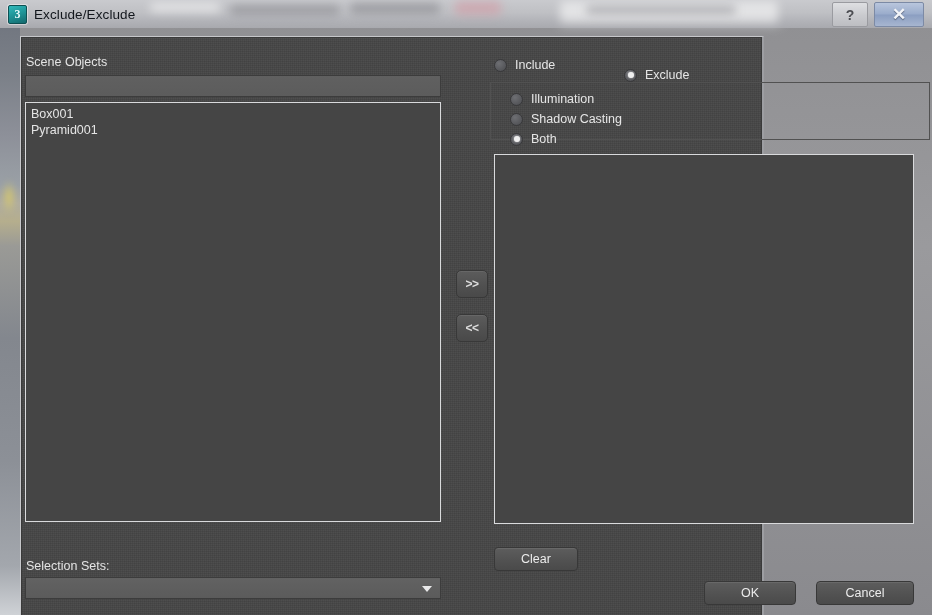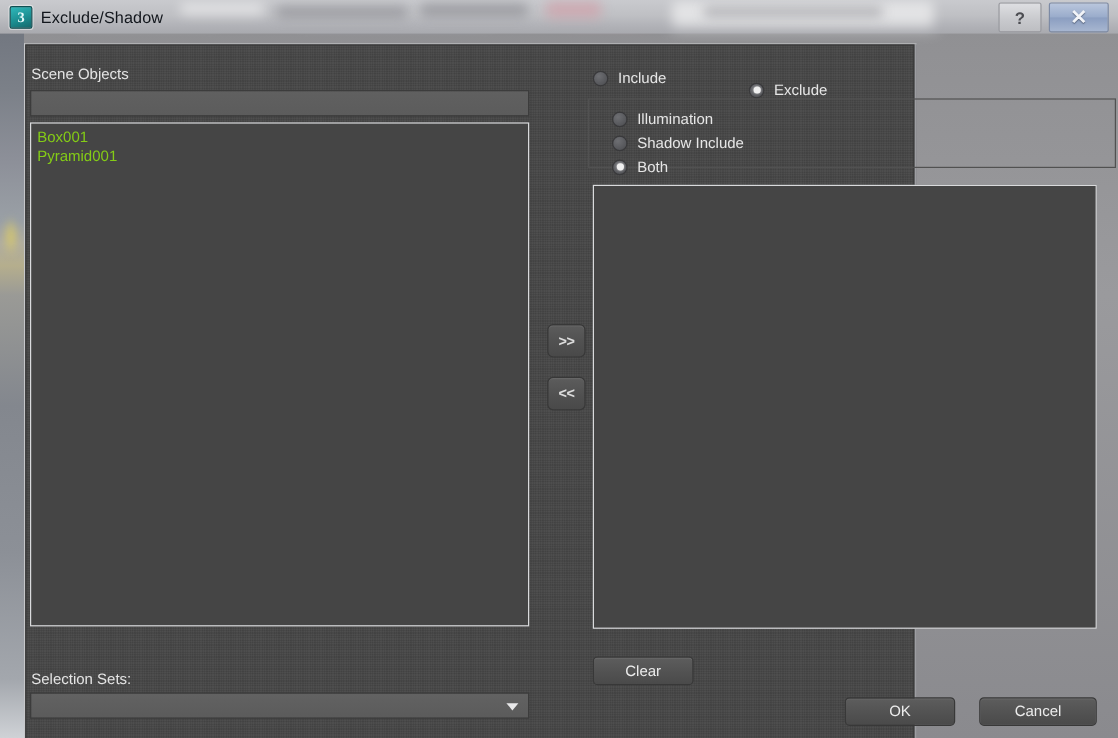--- a/index.html
+++ b/index.html
@@ -140,21 +140,21 @@
   #scene-list {
     position: absolute; left: 3px; top: 64px;
     width: 416px; height: 420px;
     box-sizing: border-box;
     background: #454545;
     border: 1px solid #d9dadc;
     overflow: hidden;
     padding: 3px 4px 0 4px;
   }
   #scene-list .item {
-    color: #84cc16;
+    color: #e5e5e5;
     font-size: 12.5px;
     line-height: 16px;
     white-space: nowrap;
     padding-left: 1px;
   }
 
   
   #hscroll {
     position: absolute; left: 3px; top: 485px;
     width: 416px; height: 17px;
@@ -316,21 +316,21 @@
 <div id="titlebar">
   <div class="smudge" style="left:150px;top:3px;width:70px;height:9px;"></div>
   <div class="smudge dark" style="left:230px;top:5px;width:110px;height:10px;"></div>
   <div class="smudge dark" style="left:350px;top:3px;width:90px;height:11px;"></div>
   <div class="smudge pink" style="left:455px;top:1px;width:46px;height:14px;"></div>
   <div class="smudge" style="left:560px;top:1px;width:218px;height:22px;"></div>
   <div class="smudge dark" style="left:586px;top:6px;width:150px;height:8px;"></div>
 
   <div id="title-left">
     <div id="app-icon">3</div>
-    <div id="title-text">Exclude/Shadow</div>
+    <div id="title-text">Exclude/Exclude</div>
   </div>
 
   <div class="winbtn" id="help-btn">?</div>
   <div class="winbtn" id="close-btn">✕</div>
 </div>
 
 <div id="dialog">
  <div id="dialog-inner">
 
   <div class="lbl" id="scene-objects-label">Scene Objects</div>
@@ -373,21 +373,21 @@
   </div>
 
   <div id="mode-group"></div>
 
   <div class="radio-row" id="radio-illumination">
     <span class="radio"></span>
     <span class="txt">Illumination</span>
   </div>
   <div class="radio-row" id="radio-shadowcasting">
     <span class="radio"></span>
-    <span class="txt">Shadow Include</span>
+    <span class="txt">Shadow Casting</span>
   </div>
   <div class="radio-row" id="radio-both">
     <span class="radio on"></span>
     <span class="txt">Both</span>
   </div>
 
   <div id="target-list"></div>
 
   <div class="pushbtn" id="clear-btn">Clear</div>
 

